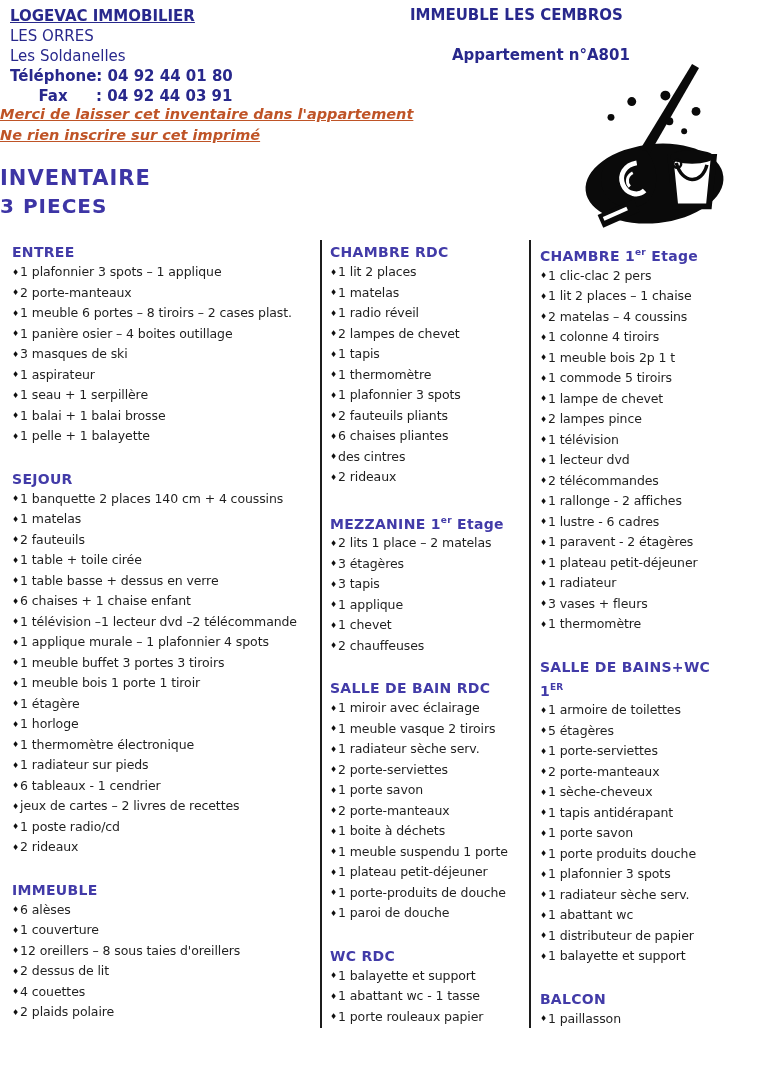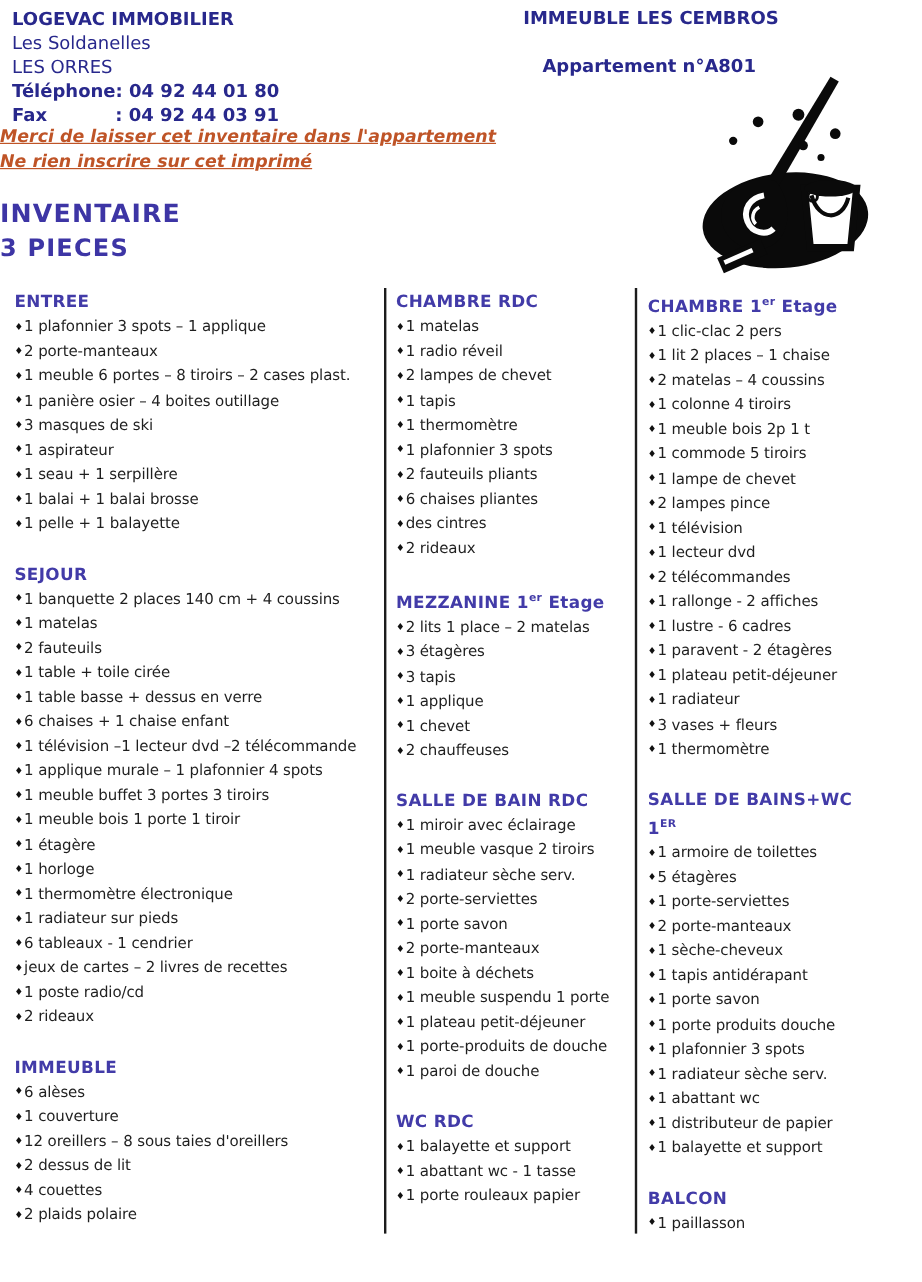--- a/index.html
+++ b/index.html
@@ -6,24 +6,24 @@
   body{
     width:768px;height:1068px;
     background:#ffffff;
     font-family:"DejaVu Sans", sans-serif;
     color:#1f1f1f;
     position:relative;
     overflow:hidden;
   }
   
   .hdr-left{position:absolute;left:10px;top:6px;line-height:20px;font-size:15px;color:#28288c;}
-  .hdr-left .company{font-weight:700;}
+  .hdr-left .company{font-weight:700;text-decoration:underline;}
   .hdr-left .phone-row,.hdr-left .fax-row{font-weight:700;}
-  .hlabel{display:inline-block;min-width:86px;}
-  .hdr-right-building{position:absolute;left:436px;top:6px;font-size:15px;font-weight:700;color:#28288c;}
+  .hlabel{display:inline-block;min-width:86px;text-align:center;}
+  .hdr-right-building{position:absolute;left:410px;top:6px;font-size:15px;font-weight:700;color:#28288c;}
   .hdr-right-apt{position:absolute;left:452px;top:46px;font-size:15px;font-weight:700;color:#28288c;}
   
   .notice{position:absolute;left:0;top:104px;width:690px;text-align:left;
           color:#bf5427;font-style:italic;font-weight:700;font-size:14.5px;line-height:21px;}
   .notice .n-line{text-decoration:underline;}
   
   .doc-title{position:absolute;left:0;top:164px;width:680px;text-align:left;
              color:#3d35a5;font-weight:700;}
   .doc-title .t1{font-size:21px;letter-spacing:1px;line-height:28px;}
   .doc-title .t2{font-size:20px;letter-spacing:1px;line-height:28px;}
@@ -40,22 +40,22 @@
   .sec-heading{font-size:14px;font-weight:700;color:#423ba8;line-height:20px;letter-spacing:.3px;}
   .sec-heading sup{font-size:9px;}
   .item{font-size:12.5px;line-height:20px;letter-spacing:-0.1px;white-space:nowrap;}
   .bullet{font-size:8px;vertical-align:1.5px;margin-right:1px;color:#111;}
 </style>
 </head>
 <body>
 
 <div class="hdr-left">
   <div class="company">LOGEVAC IMMOBILIER</div>
+  <div>LES ORRES</div>
   <div>Les Soldanelles</div>
-  <div>LES ORRES</div>
   <div class="phone-row"><span class="hlabel">Téléphone</span><span>:</span> <span>04 92 44 01 80</span></div>
   <div class="fax-row"><span class="hlabel">Fax</span><span>:</span> <span>04 92 44 03 91</span></div>
 </div>
 
 <div class="hdr-right-building">IMMEUBLE LES CEMBROS</div>
 <div class="hdr-right-apt">Appartement n°A801</div>
 
 <div class="notice">
   <div><span class="n-line">Merci de laisser cet inventaire dans l'appartement</span></div>
   <div><span class="n-line">Ne rien inscrire sur cet imprimé</span></div>
@@ -138,20 +138,21 @@
         <div class="item"><span class="bullet">♦</span><span>12 oreillers – 8 sous taies d'oreillers</span></div>
         <div class="item"><span class="bullet">♦</span><span>2 dessus de lit</span></div>
         <div class="item"><span class="bullet">♦</span><span>4 couettes</span></div>
         <div class="item"><span class="bullet">♦</span><span>2 plaids polaire</span></div>
       </div>
     </div>
   <div class="vdivider"></div>
   <div class="col col2">
       <div class="section">
         <div class="sec-heading">CHAMBRE RDC</div>
+        <div class="item"><span class="bullet">♦</span><span>1 lit 2 places</span></div>
         <div class="item"><span class="bullet">♦</span><span>1 matelas</span></div>
         <div class="item"><span class="bullet">♦</span><span>1 radio réveil</span></div>
         <div class="item"><span class="bullet">♦</span><span>2 lampes de chevet</span></div>
         <div class="item"><span class="bullet">♦</span><span>1 tapis</span></div>
         <div class="item"><span class="bullet">♦</span><span>1 thermomètre</span></div>
         <div class="item"><span class="bullet">♦</span><span>1 plafonnier 3 spots</span></div>
         <div class="item"><span class="bullet">♦</span><span>2 fauteuils pliants</span></div>
         <div class="item"><span class="bullet">♦</span><span>6 chaises pliantes</span></div>
         <div class="item"><span class="bullet">♦</span><span>des cintres</span></div>
         <div class="item"><span class="bullet">♦</span><span>2 rideaux</span></div>

